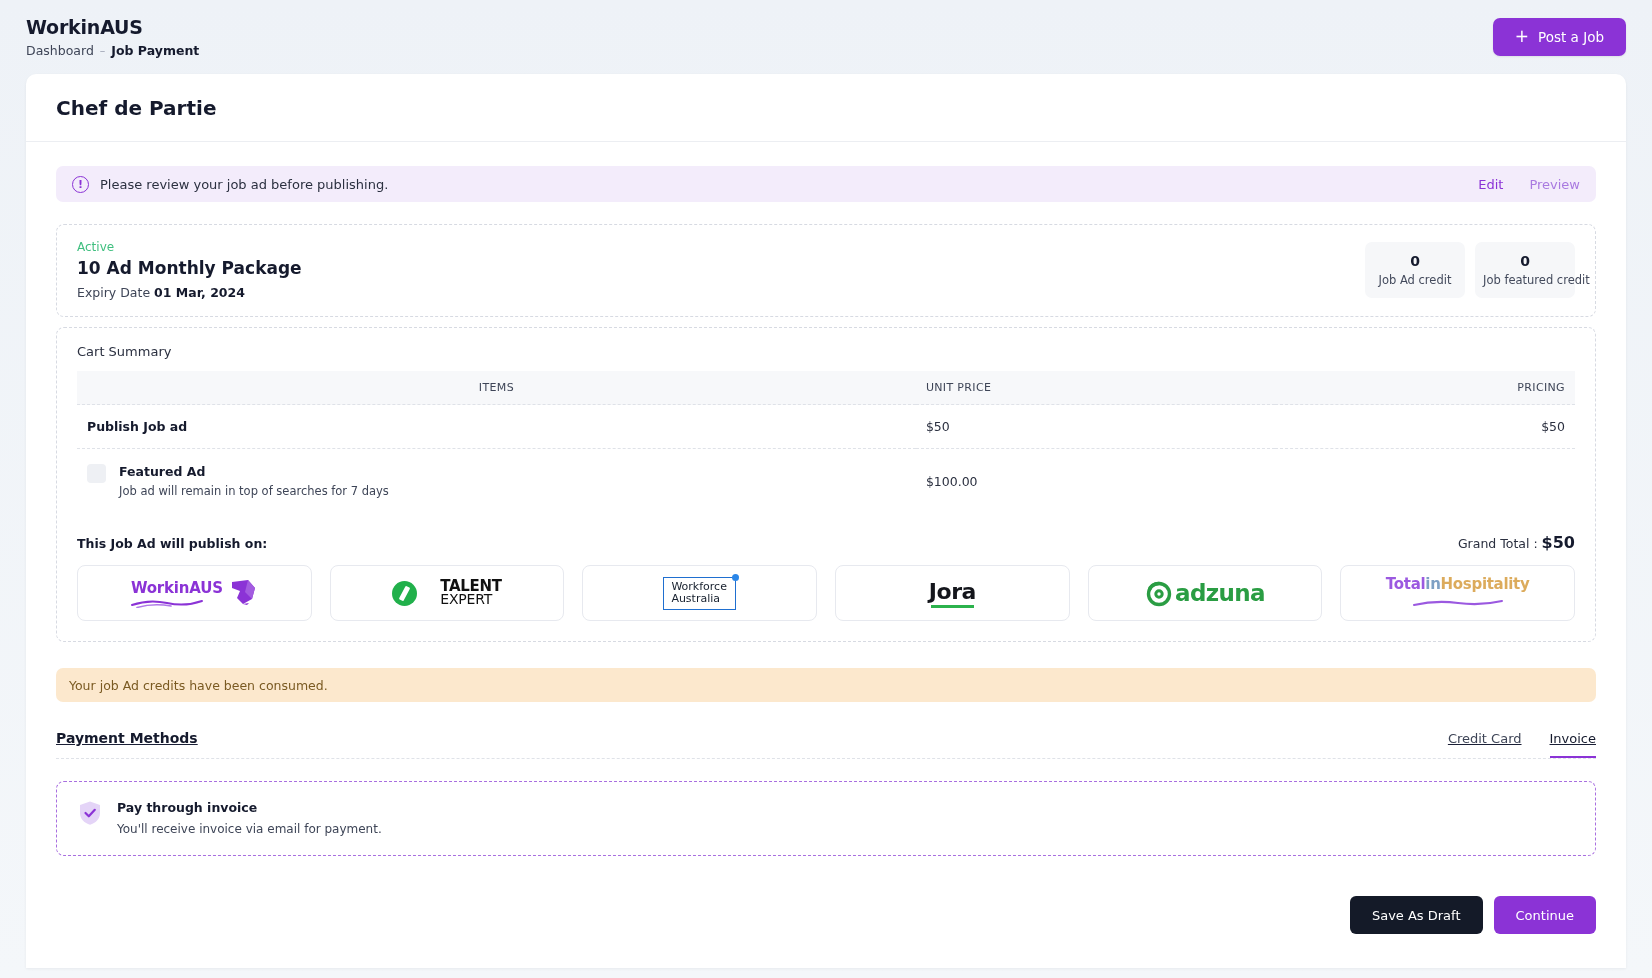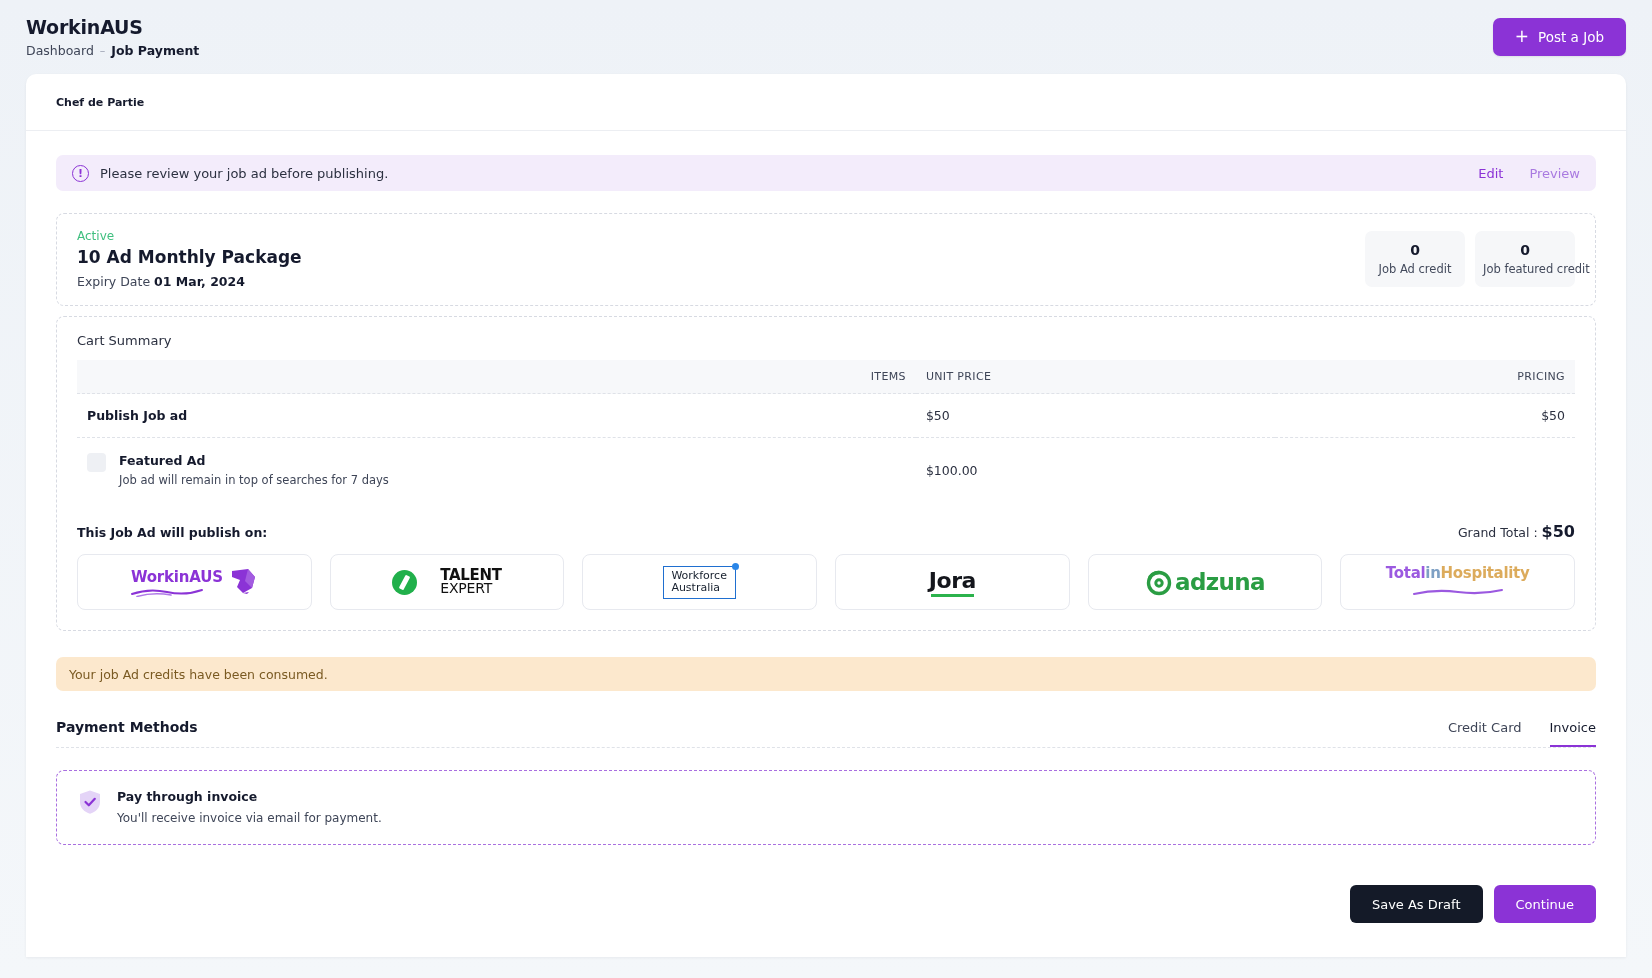--- a/index.html
+++ b/index.html
@@ -74,21 +74,21 @@
     background: #fff;
     border-radius: 10px 10px 0 0;
     min-height: 830px;
     box-shadow: 0 1px 3px rgba(16,24,40,0.06);
   }
   .card-header {
     padding: 22px 30px 21px 30px;
     border-bottom: 1px solid #eceef2;
   }
   .job-title {
-    font-size: 11px;
+    font-size: 20px;
     font-weight: 700;
     color: #151a2d;
   }
 
   .card-body { padding: 24px 30px 0 30px; }
 
   
   .review-banner {
     background: #f3ecfb;
     border-radius: 7px;
@@ -185,21 +185,21 @@
     width: 100%;
     border-collapse: collapse;
     table-layout: fixed;
   }
   table.cart thead th {
     background: #f7f8fa;
     font-size: 11px;
     font-weight: 400;
     letter-spacing: 0.35px;
     color: #3e4557;
-    text-align: right;
+    text-align: center;
     padding: 10px 10px;
     border-bottom: 1px dashed #dfe2e8;
   }
   table.cart thead th.c2 { text-align: left; }
   table.cart thead th.c3 { text-align: right; }
   table.cart tbody td {
     padding: 14px 10px;
     font-size: 12.5px;
     color: #2b3040;
     border-bottom: 1px dashed #dfe2e8;
@@ -341,20 +341,21 @@
   .warn-text { font-size: 12.5px; color: #7a5a22; }
 
   
   .pm-head {
     margin-top: 28px;
     display: flex;
     align-items: center;
     justify-content: space-between;
     padding-bottom: 12px;
     border-bottom: 1px dashed #dfe2e8;
+    text-decoration: underline;
   }
   .pm-title { font-size: 14px; font-weight: 700; color: #151a2d; }
   .pm-tabs { display: flex; gap: 28px; }
   .pm-tab {
     font-size: 13px;
     color: #3e4557;
     padding-bottom: 10px;
     margin-bottom: -12px;
     cursor: pointer;
   }

